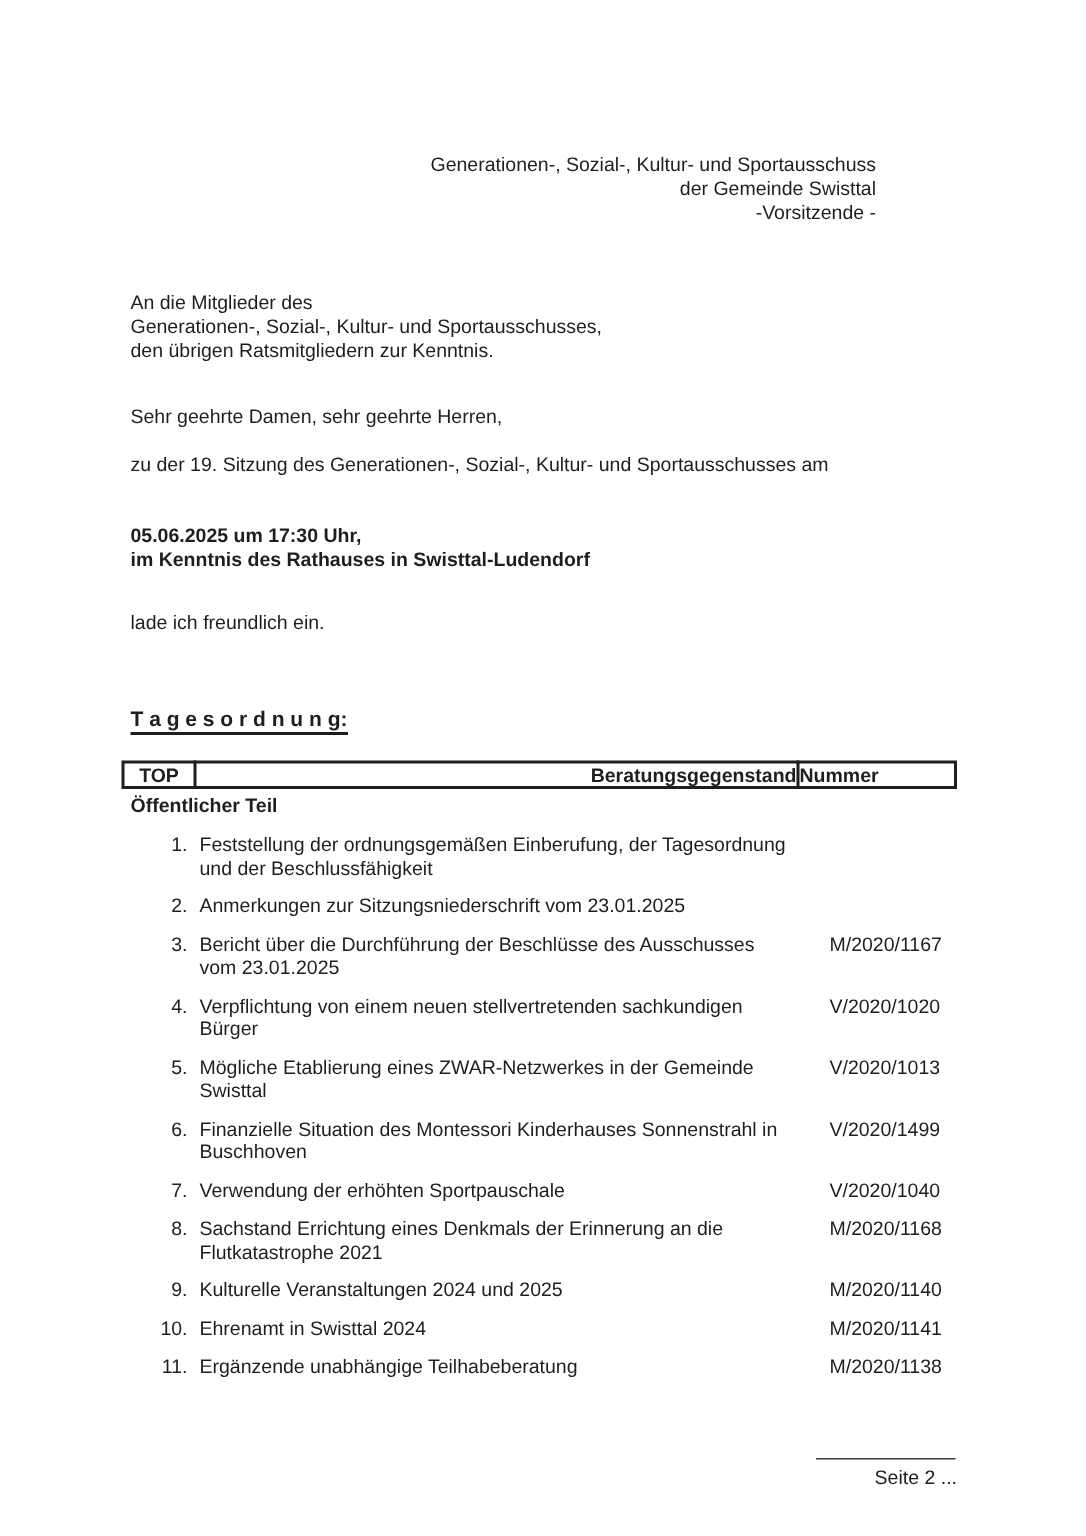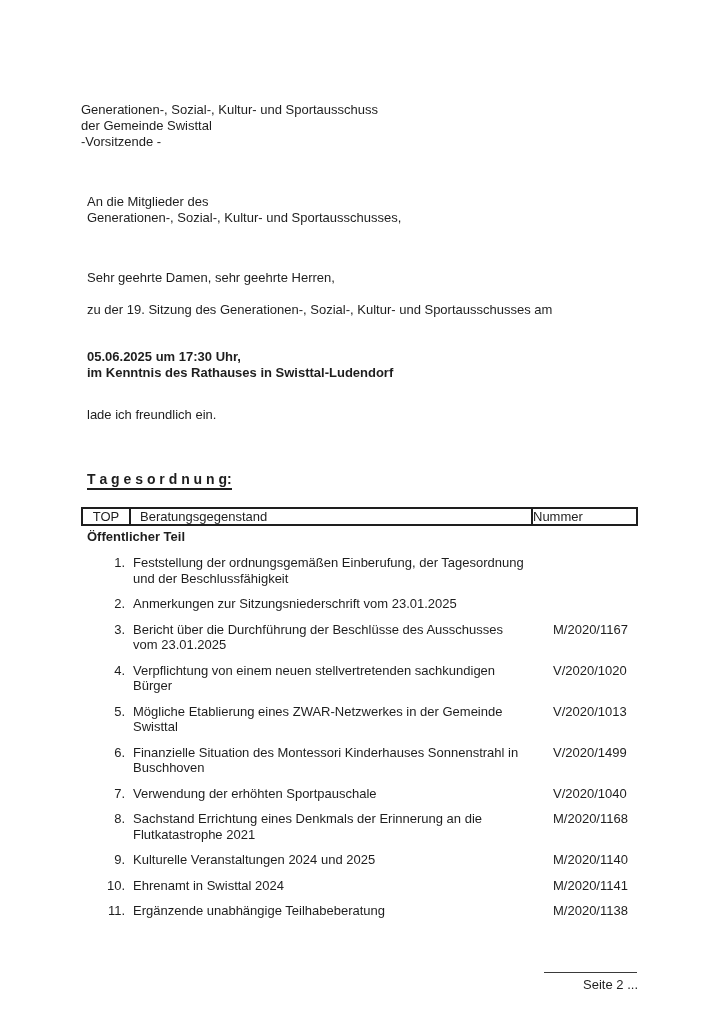--- a/index.html
+++ b/index.html
@@ -15,23 +15,23 @@
     height: 1024px;
     background: #ffffff;
     overflow: hidden;
     font-size: 13px;
     line-height: 16px;
   }
   .abs { position: absolute; }
 
   .title-block {
     top: 102px;
-    left: 81px;
+    left: 71px;
     width: 513px;
-    text-align: left;
+    text-align: right;
   }
   .recipient-block {
     top: 194px;
     left: 87px;
   }
   .salutation { top: 270px; left: 87px; }
   .intro      { top: 302px; left: 87px; }
   .meeting-block {
     top: 349px;
     left: 87px;
@@ -52,37 +52,38 @@
   }
 
   .agenda-table-header {
     top: 507px;
     left: 81px;
     width: 553px;
     height: 15px;
     display: flex;
     align-items: center;
     border: 2px solid #1e1e1e;
-    font-weight: normal;
+    font-weight: bold;
     line-height: 15px;
   }
   .col-top {
     width: 46px;
     text-align: center;
     flex: 0 0 auto;
   }
   .col-divider {
     width: 0;
     height: 19px;
     border-left: 2px solid #1e1e1e;
     flex: 0 0 auto;
   }
   .col-subject {
     flex: 1 1 auto;
     padding-left: 9px;
+    text-align: right;
   }
   .col-number {
     width: 103px;
     text-align: left;
     flex: 0 0 auto;
   }
 
   .section-title {
     top: 529px;
     left: 87px;
@@ -140,20 +141,21 @@
 
   <div class="abs title-block">
     <div>Generationen-, Sozial-, Kultur- und Sportausschuss</div>
     <div>der Gemeinde Swisttal</div>
     <div>-Vorsitzende -</div>
   </div>
 
   <div class="abs recipient-block">
     <div>An die Mitglieder des</div>
     <div>Generationen-, Sozial-, Kultur- und Sportausschusses,</div>
+    <div>den übrigen Ratsmitgliedern zur Kenntnis.</div>
   </div>
 
   <div class="abs salutation">Sehr geehrte Damen, sehr geehrte Herren,</div>
 
   <div class="abs intro">zu der 19. Sitzung des Generationen-, Sozial-, Kultur- und Sportausschusses am</div>
 
   <div class="abs meeting-block">
     <div>05.06.2025 um 17:30 Uhr,</div>
     <div>im Kenntnis des Rathauses in Swisttal-Ludendorf</div>
   </div>

